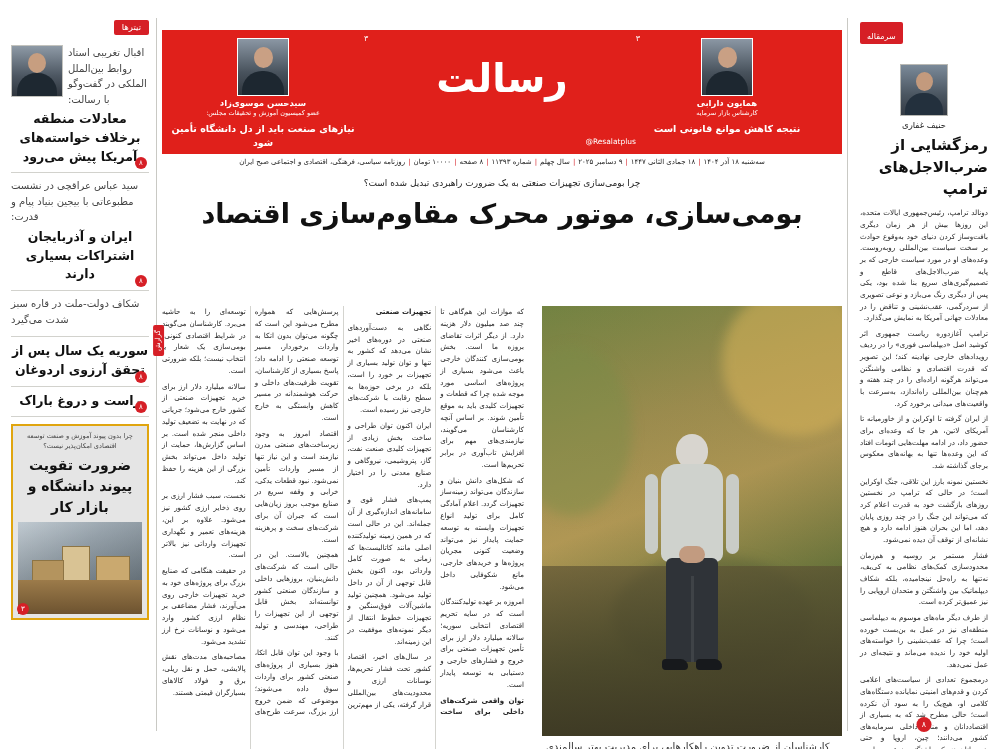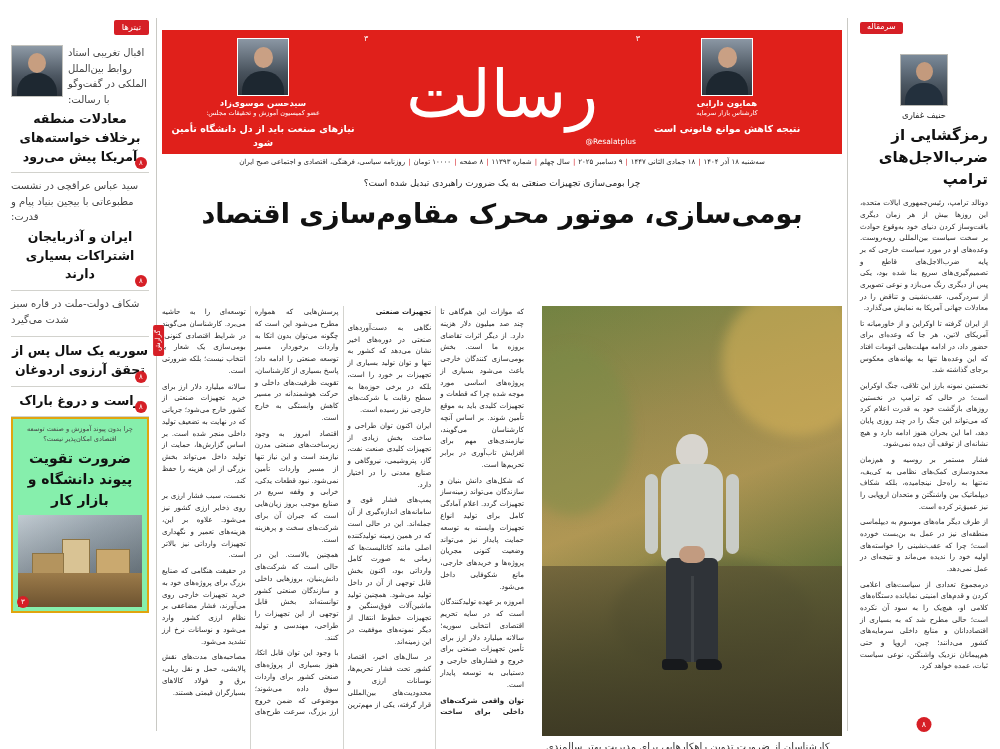--- a/index.html
+++ b/index.html
@@ -29,21 +29,21 @@
     position: absolute;
     right: 6px; top: 18px;
     width: 140px; height: 716px;
     padding: 4px 6px 0 6px;
   }
   .tagline-box {
     display: inline-block;
     background: #d61f26;
     color: #fff;
     font-size: 8px;
-    padding: 0 7px 3px 7px;
+    padding: 10px 7px 3px 7px;
     border-radius: 2px;
     float: left;
     margin-bottom: 4px;
   }
   .portrait {
     width: 48px; height: 52px;
     background: linear-gradient(180deg,#7b8a99 0%,#4a5560 60%,#343b44 100%);
     border: 1px solid #b9b9b4;
     position: relative;
     overflow: hidden;
@@ -107,22 +107,22 @@
     position: absolute;
     right: 158px; top: 30px;
     width: 680px; height: 140px;
     background: #e0201b;
   }
   .mast-logo {
     position: absolute;
     left: 50%; top: 26px;
     transform: translateX(-50%);
     color: #fff;
-    font-size: 66px;
-    font-weight: normal;
+    font-size: 39px;
+    font-weight: bold;
     letter-spacing: -2px;
     font-family: "DejaVu Sans", sans-serif;
   }
   .mast-person {
     position: absolute;
     top: 8px;
     width: 190px;
     color: #fff;
   }
   .mast-person.right { right: 20px; text-align: center; }
@@ -378,22 +378,23 @@
     position: absolute;
     top: 34px; right: -4px;
     background: #d61f26; color: #fff;
     font-size: 7px; padding: 1px 5px 2px 5px;
     border-radius: 2px;
     transform: rotate(-90deg);
     transform-origin: right top;
   }
   .promo {
     border: 2px solid #e0a50f;
+    margin-top: 7px;
     padding: 5px 5px 4px 5px;
-    background: #86efac;
+    background: #e5e5e5;
     position: relative;
   }
   .promo-over {
     font-size: 6.6px;
     color: #444;
     line-height: 1.55;
     text-align: center;
     margin-bottom: 3px;
   }
   .promo-title {
@@ -442,20 +443,21 @@
   <div class="vrule" style="left:156px;"></div>
 
   <div class="right-col">
     <div class="tagline-box">سرمقاله</div>
     <div style="clear:both"></div>
     <div class="portrait"></div>
     <div class="author-name">حنیف غفاری</div>
     <div class="op-title">رمزگشایی از ضرب‌الاجل‌های ترامپ</div>
     <div class="op-body">
       <p>دونالد ترامپ، رئیس‌جمهوری ایالات متحده، این روزها بیش از هر زمان دیگری بافت‌وساز کردن دنیای خود به‌وقوع حوادث بر سخت سیاست بین‌المللی روبه‌روست. وعده‌های او در مورد سیاست خارجی که بر پایه ضرب‌الاجل‌های قاطع و تصمیم‌گیری‌های سریع بنا شده بود، یکی پس از دیگری رنگ می‌بازد و نوعی تصویری از سردرگمی، عقب‌نشینی و تناقض را در معادلات جهانی آمریکا به نمایش می‌گذارد.</p>
+      <p>ترامپ آغازدوره ریاست جمهوری اثر کوشید اصل «دیپلماسی فوری» را در ردیف رویدادهای خارجی نهادینه کند؛ این تصویر که قدرت اقتصادی و نظامی واشنگتن می‌تواند هرگونه اراده‌ای را در چند هفته و هم‌چنان بین‌المللی راه‌اندازد، به‌سرعت با واقعیت‌های میدانی برخورد کرد.</p>
       <p>از ایران گرفته تا اوکراین و از خاورمیانه تا آمریکای لاتین، هر جا که وعده‌ای برای حضور داد، در ادامه مهلت‌هایی اتومات افتاد که این وعده‌ها تنها به بهانه‌های معکوس برجای گذاشته شد.</p>
       <p>نخستین نمونه بارز این تلاقی، جنگ اوکراین است؛ در حالی که ترامپ در نخستین روزهای بازگشت خود به قدرت اعلام کرد که می‌تواند این جنگ را در چند روزی پایان دهد، اما این بحران هنوز ادامه دارد و هیچ نشانه‌ای از توقف آن دیده نمی‌شود.</p>
       <p>فشار مستمر بر روسیه و هم‌زمان محدودسازی کمک‌های نظامی به کی‌یف، نه‌تنها به راه‌حل نینجامیده، بلکه شکاف دیپلماتیک بین واشنگتن و متحدان اروپایی را نیز عمیق‌تر کرده است.</p>
       <p>از طرف دیگر ماه‌های موسوم به دیپلماسی منطقه‌ای نیز در عمل به بن‌بست خورده است؛ چرا که عقب‌نشینی را خواسته‌های اولیه خود را ندیده می‌ماند و نتیجه‌ای در عمل نمی‌دهد.</p>
       <p>درمجموع تعدادی از سیاست‌های اعلامی کردن و قدم‌های امنیتی نمایانده دستگاه‌های کلامی او، هیچ‌یک را به سود آن نکرده است؛ حالی مطرح شد که به بسیاری از اقتصاددانان و منابع داخلی سرمایه‌های کشور می‌دانند؛ چین، اروپا و حتی هم‌پیمانان نزدیک واشنگتن، نوعی سیاست ثبات، عمده خواهد کرد.</p>
 
     </div>
     <div class="pagenum">۸</div>
   </div>
 

